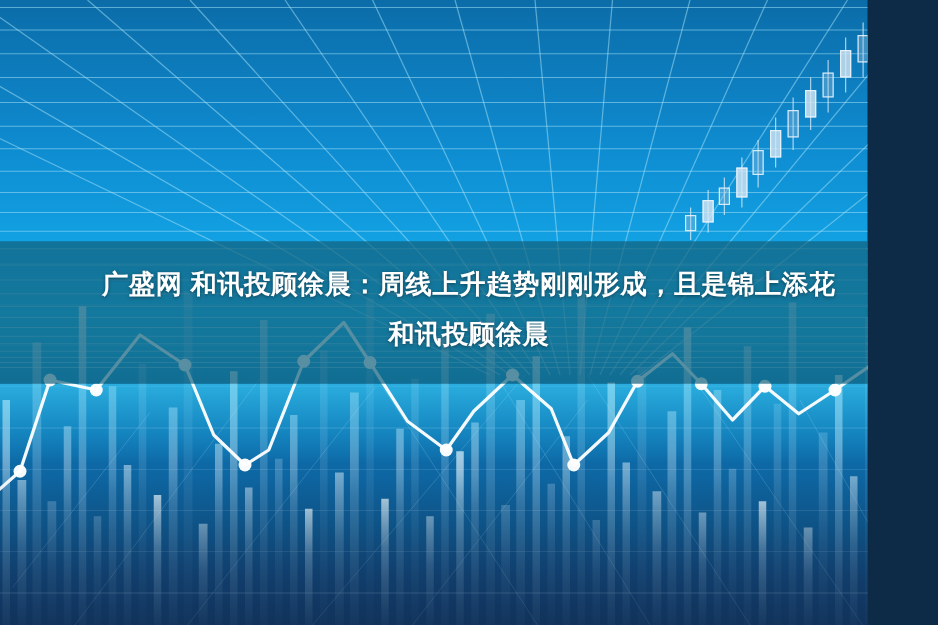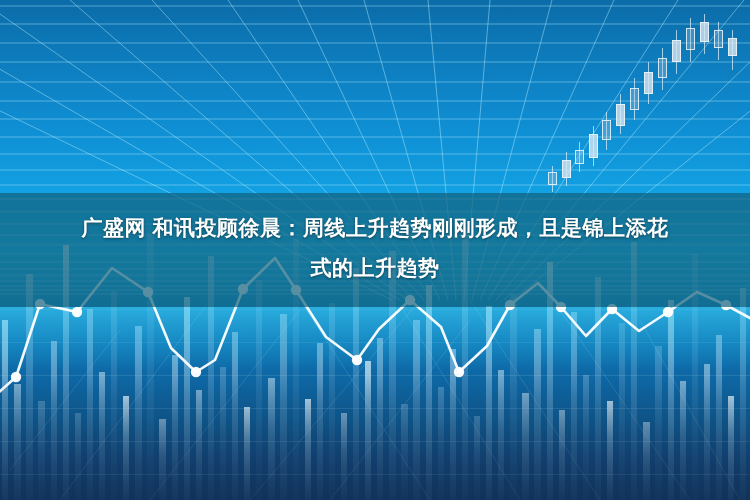--- a/index.html
+++ b/index.html
@@ -2,21 +2,21 @@
 <html><head>
 <meta charset="utf-8">
 <style>
   html, body {
     margin: 0;
     padding: 0;
     background: #0d2b46;
   }
   #banner {
     position: relative;
-    width: 750px;
+    width: 694px;
     height: 500px;
     overflow: hidden;
     font-family: "Liberation Sans", "DejaVu Sans", sans-serif;
     background: linear-gradient(180deg,
         #0b6ca8 0%,
         #0d7cbd 12%,
         #0f8fd4 26%,
         #12a3e4 40%,
         #16b4ef 50%,
         #13a6e2 56%,
@@ -336,17 +336,17 @@
         <circle cx="612" cy="309" r="5.2" fill="#ffffff" opacity="0.97"></circle>
         <circle cx="668" cy="312" r="5.2" fill="#ffffff" opacity="0.97"></circle>
         <circle cx="726" cy="305" r="5.2" fill="#ffffff" opacity="0.97"></circle>
       </g>
   </svg>
 
   <div class="title-band" style="top:193px;height:114px;"></div>
 
   <div class="title-wrap">
     <span class="title-line">广盛网 和讯投顾徐晨：周线上升趋势刚刚形成，且是锦上添花</span>
-    <span class="title-line second">式的上升趋势</span>
+    <span class="title-line second">和讯投顾徐晨</span>
   </div>
 
   <div class="bottom-fade"></div>
 </div>
 
 </body></html>

